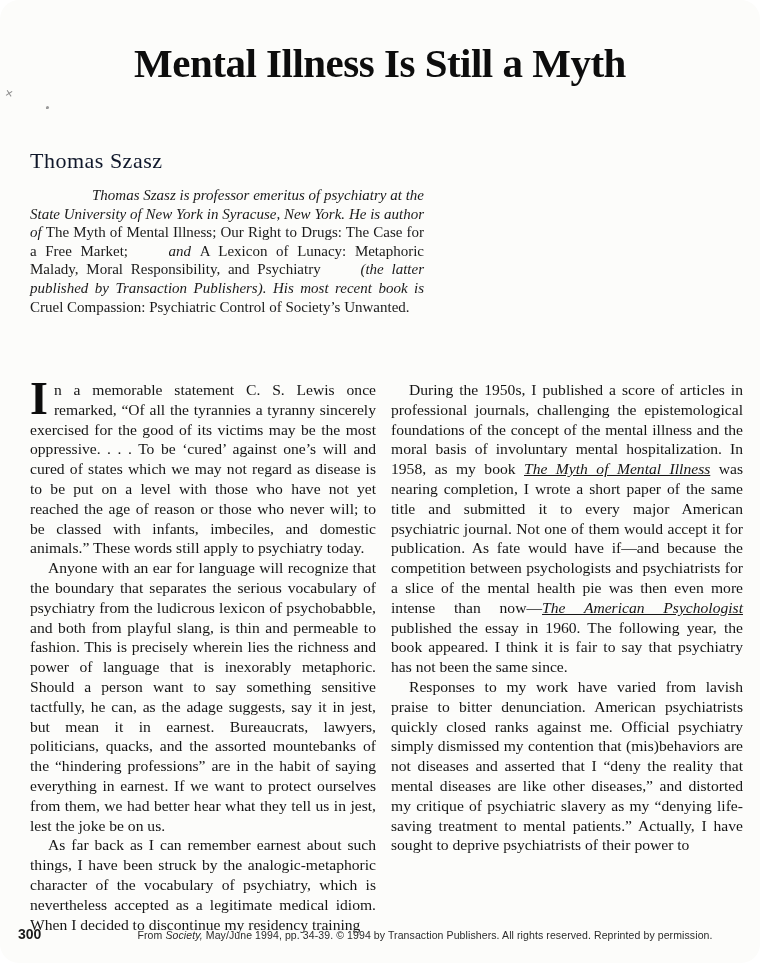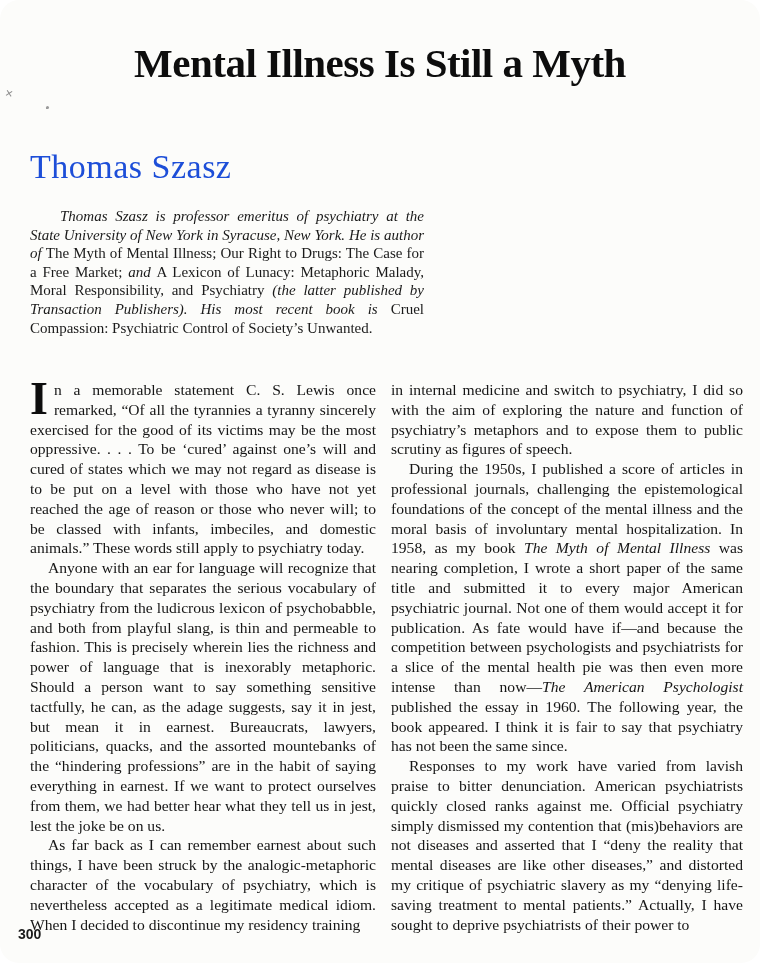--- a/index.html
+++ b/index.html
@@ -14,43 +14,43 @@
   }
   .page-title{
     position:absolute;top:12px;left:0;right:0;
     text-align:center;
     font-size:41px;font-weight:700;
     letter-spacing:-0.5px;
     color:#0d0d0d;
   }
   .author-block{position:absolute;top:148px;left:30px;width:394px;}
   .author-name{
-    font-size:34px;font-weight:400;color:#1d4ed8;
-    letter-spacing:0.5px;margin:0 0 21px 0;
+    font-size:22px;font-weight:400;color:#0f172a;
+    letter-spacing:0.5px;margin:0 0 12px 0;
   }
   .author-bio{
     font-size:15px;line-height:18.6px;
     text-align:justify;text-indent:30px;
     color:#1a1a1a;
   }
-  .author-bio .it{font-style:italic;}
+  .author-bio .it{font-style:italic;margin-left:32px;}
   .columns{
     position:absolute;top:380px;left:30px;
     display:flex;gap:15px;
   }
   .col{text-align:justify;}
   .col-left{width:346px;}
   .col-right{width:352px;}
   .para{
     margin:0;
     font-size:15.6px;line-height:19.8px;
     text-align:justify;
   }
   .para.indent{text-indent:18px;}
-  .para .it{font-style:italic;}
+  .para .it{font-style:italic;text-decoration:underline;}
   .dropcap{
     float:left;
     font-size:46px;line-height:36px;
     font-weight:700;
     padding:1px 6px 0 0;
     color:#0d0d0d;
   }
   .footer{
     position:absolute;top:926px;left:18px;right:18px;
     display:flex;align-items:baseline;
@@ -85,23 +85,23 @@
     <div class="author-bio"><span class="it">Thomas Szasz is professor emeritus of psychiatry at the State University of New York in Syracuse, New York. He is author of </span><span>The Myth of Mental Illness; Our Right to Drugs: The Case for a Free Market; </span><span class="it">and </span><span>A Lexicon of Lunacy: Metaphoric Malady, Moral Responsibility, and Psychiatry </span><span class="it">(the latter published by Transaction Publishers). His most recent book is </span><span>Cruel Compassion: Psychiatric Control of Society’s Unwanted.</span></div>
   </div>
 
   <div class="columns">
     <div class="col col-left">
         <p class="para"><span class="dropcap">I</span><span>n a memorable statement C. S. Lewis once remarked, “Of all the tyrannies a tyranny sincerely exercised for the good of its victims may be the most oppressive. . . . To be ‘cured’ against one’s will and cured of states which we may not regard as disease is to be put on a level with those who have not yet reached the age of reason or those who never will; to be classed with infants, imbeciles, and domestic animals.” These words still apply to psychiatry today.</span></p>
         <p class="para indent"><span>Anyone with an ear for language will recognize that the boundary that separates the serious vocabulary of psychiatry from the ludicrous lexicon of psychobabble, and both from playful slang, is thin and permeable to fashion. This is precisely wherein lies the richness and power of language that is inexorably metaphoric. Should a person want to say something sensitive tactfully, he can, as the adage suggests, say it in jest, but mean it in earnest. Bureaucrats, lawyers, politicians, quacks, and the assorted mountebanks of the “hindering professions” are in the habit of saying everything in earnest. If we want to protect ourselves from them, we had better hear what they tell us in jest, lest the joke be on us.</span></p>
         <p class="para indent"><span>As far back as I can remember earnest about such things, I have been struck by the analogic-metaphoric character of the vocabulary of psychiatry, which is nevertheless accepted as a legitimate medical idiom. When I decided to discontinue my residency training</span></p>
       </div>
     <div class="col col-right">
-        <p class="para"><span>in internal medicine and switch to psychiatry, I did so with the aim of exploring the nature and function of psychiatry’s metaphors and to expose them to public scrutiny as figures of speech.</span></p>
         <p class="para indent"><span>During the 1950s, I published a score of articles in professional journals, challenging the epistemological foundations of the concept of the mental illness and the moral basis of involuntary mental hospitalization. In 1958, as my book </span><span class="it">The Myth of Mental Illness</span><span> was nearing completion, I wrote a short paper of the same title and submitted it to every major American psychiatric journal. Not one of them would accept it for publication. As fate would have if—and because the competition between psychologists and psychiatrists for a slice of the mental health pie was then even more intense than now—</span><span class="it">The American Psychologist</span><span> published the essay in 1960. The following year, the book appeared. I think it is fair to say that psychiatry has not been the same since.</span></p>
         <p class="para indent"><span>Responses to my work have varied from lavish praise to bitter denunciation. American psychiatrists quickly closed ranks against me. Official psychiatry simply dismissed my contention that (mis)behaviors are not diseases and asserted that I “deny the reality that mental diseases are like other diseases,” and distorted my critique of psychiatric slavery as my “denying life-saving treatment to mental patients.” Actually, I have sought to deprive psychiatrists of their power to</span></p>
       </div>
   </div>
 
   <div class="footer">
     <span class="page-number">300</span>
+    <span class="footer-credit"><span>From </span><span class="it">Society,</span><span> May/June 1994, pp. 34-39. © 1994 by Transaction Publishers. All rights reserved. Reprinted by permission.</span></span>
   </div>
 
 </div>
 
 </body></html>

